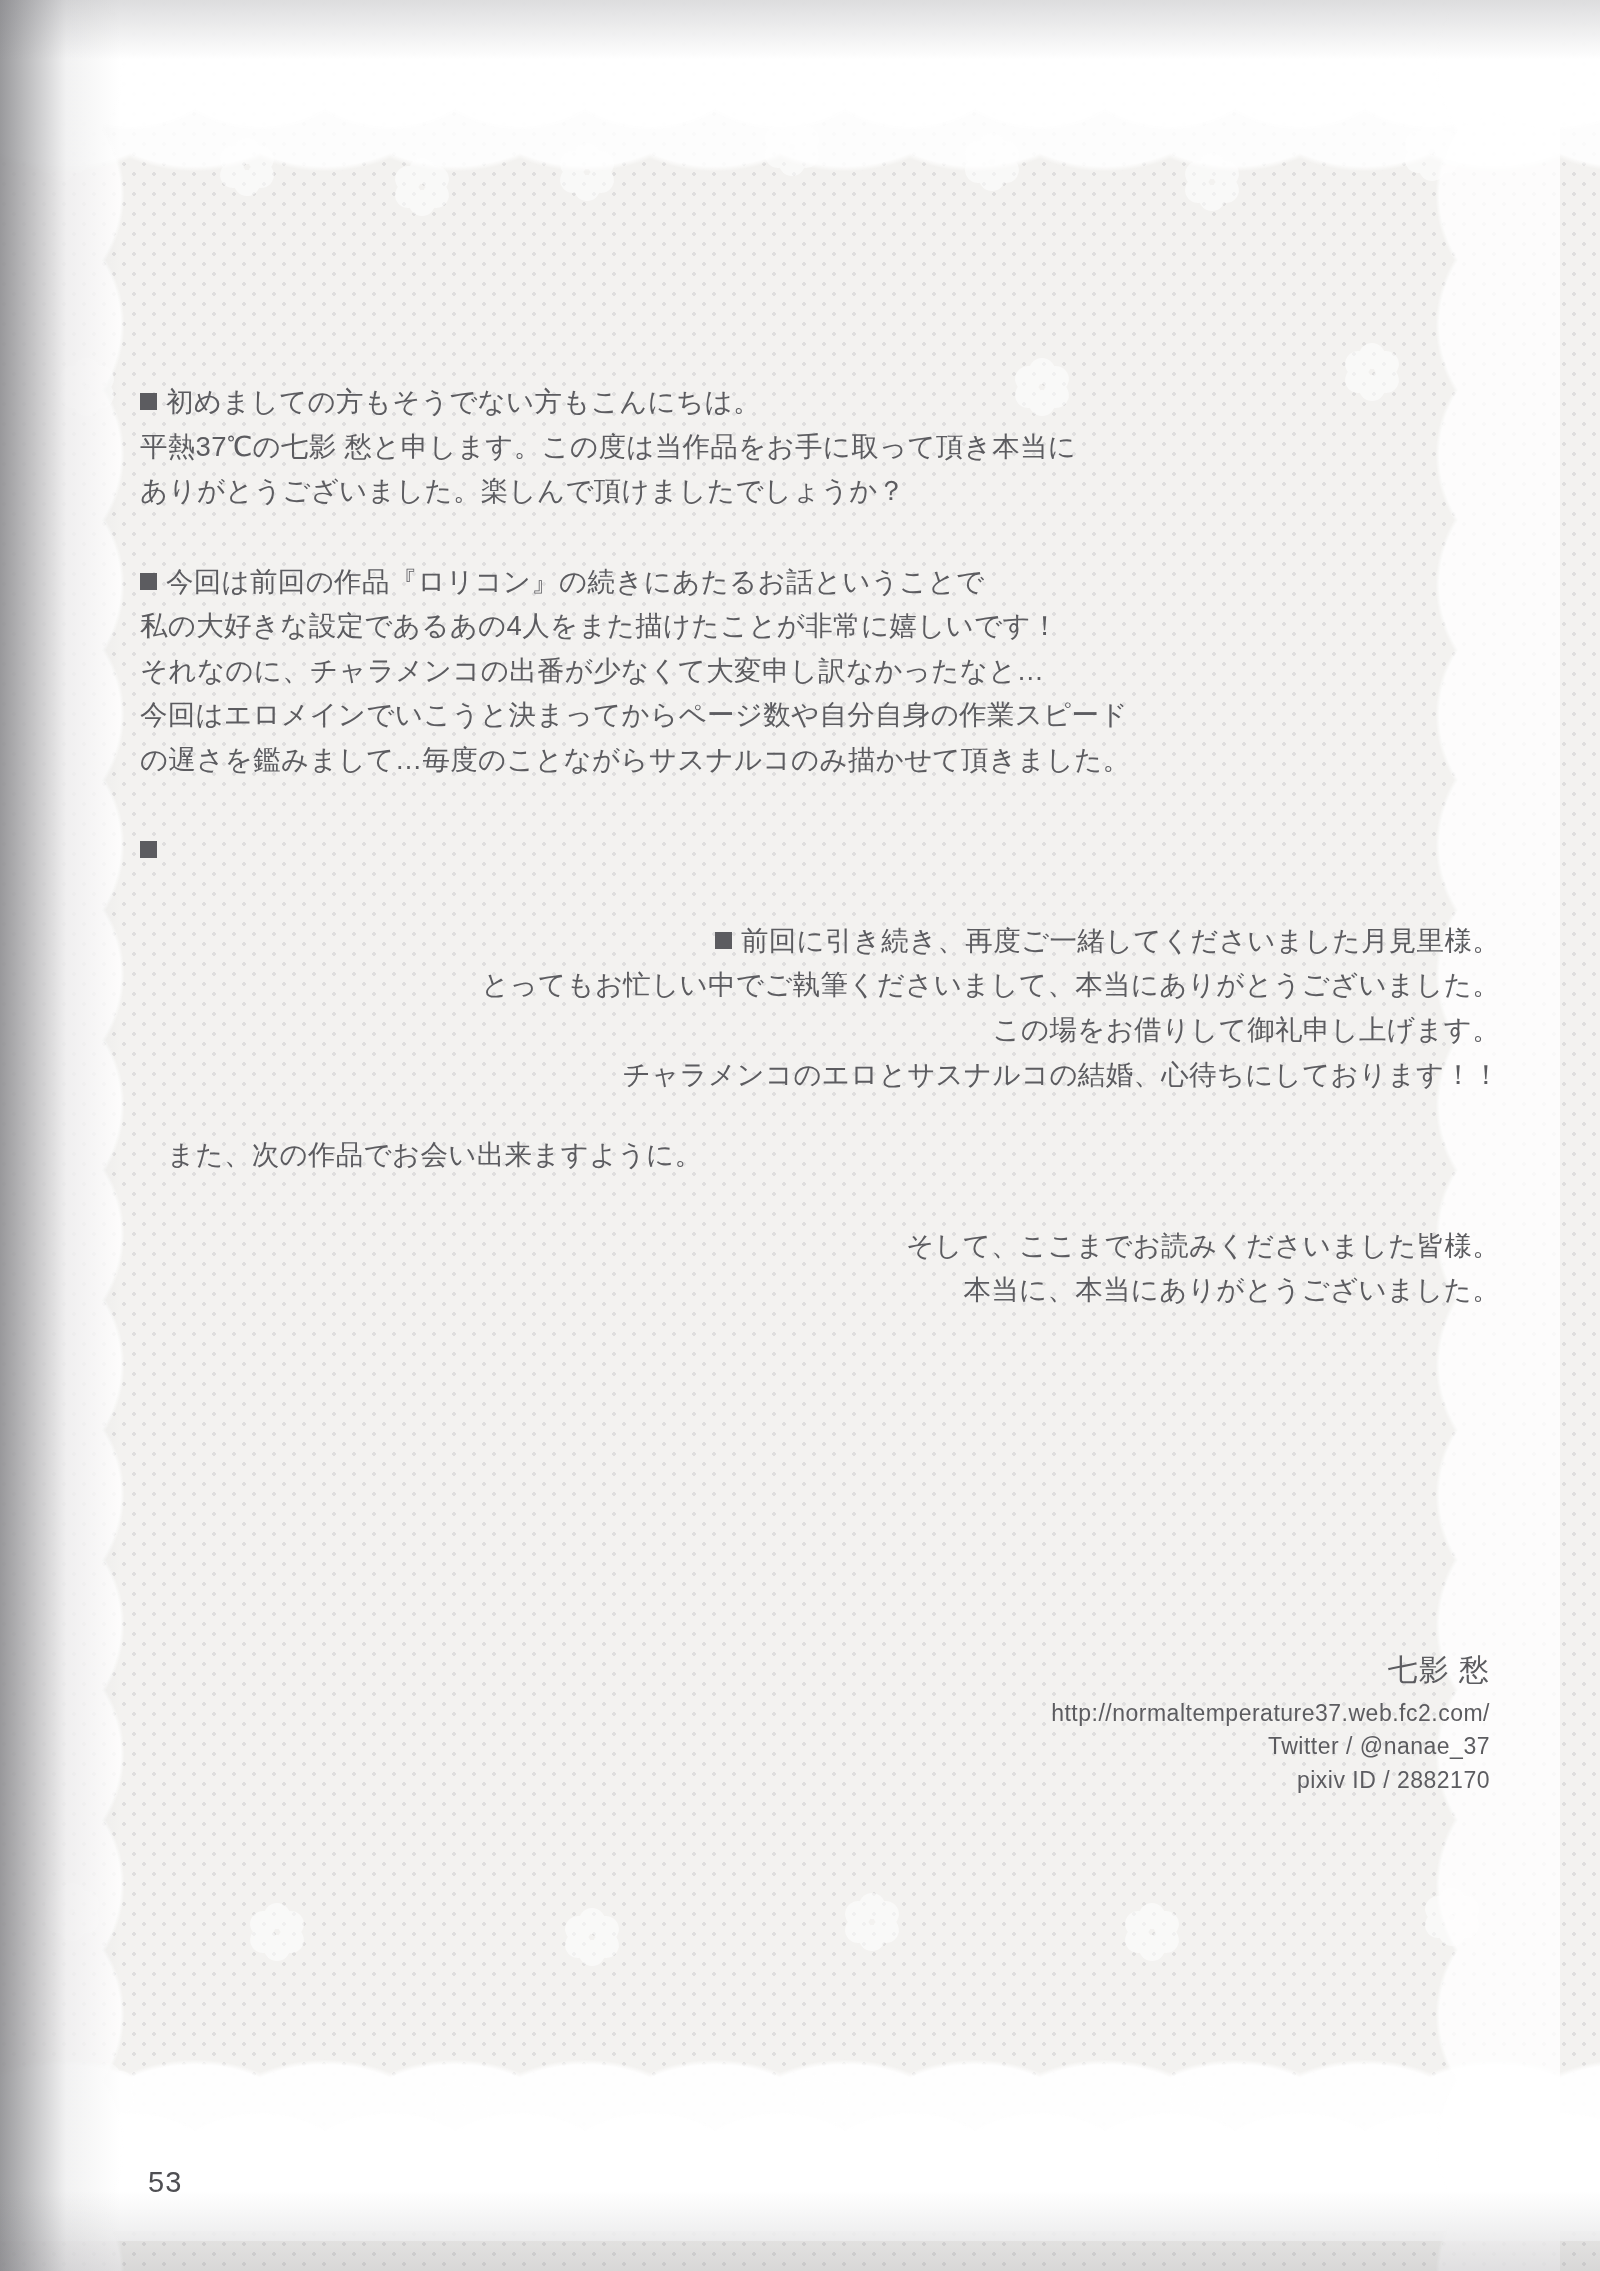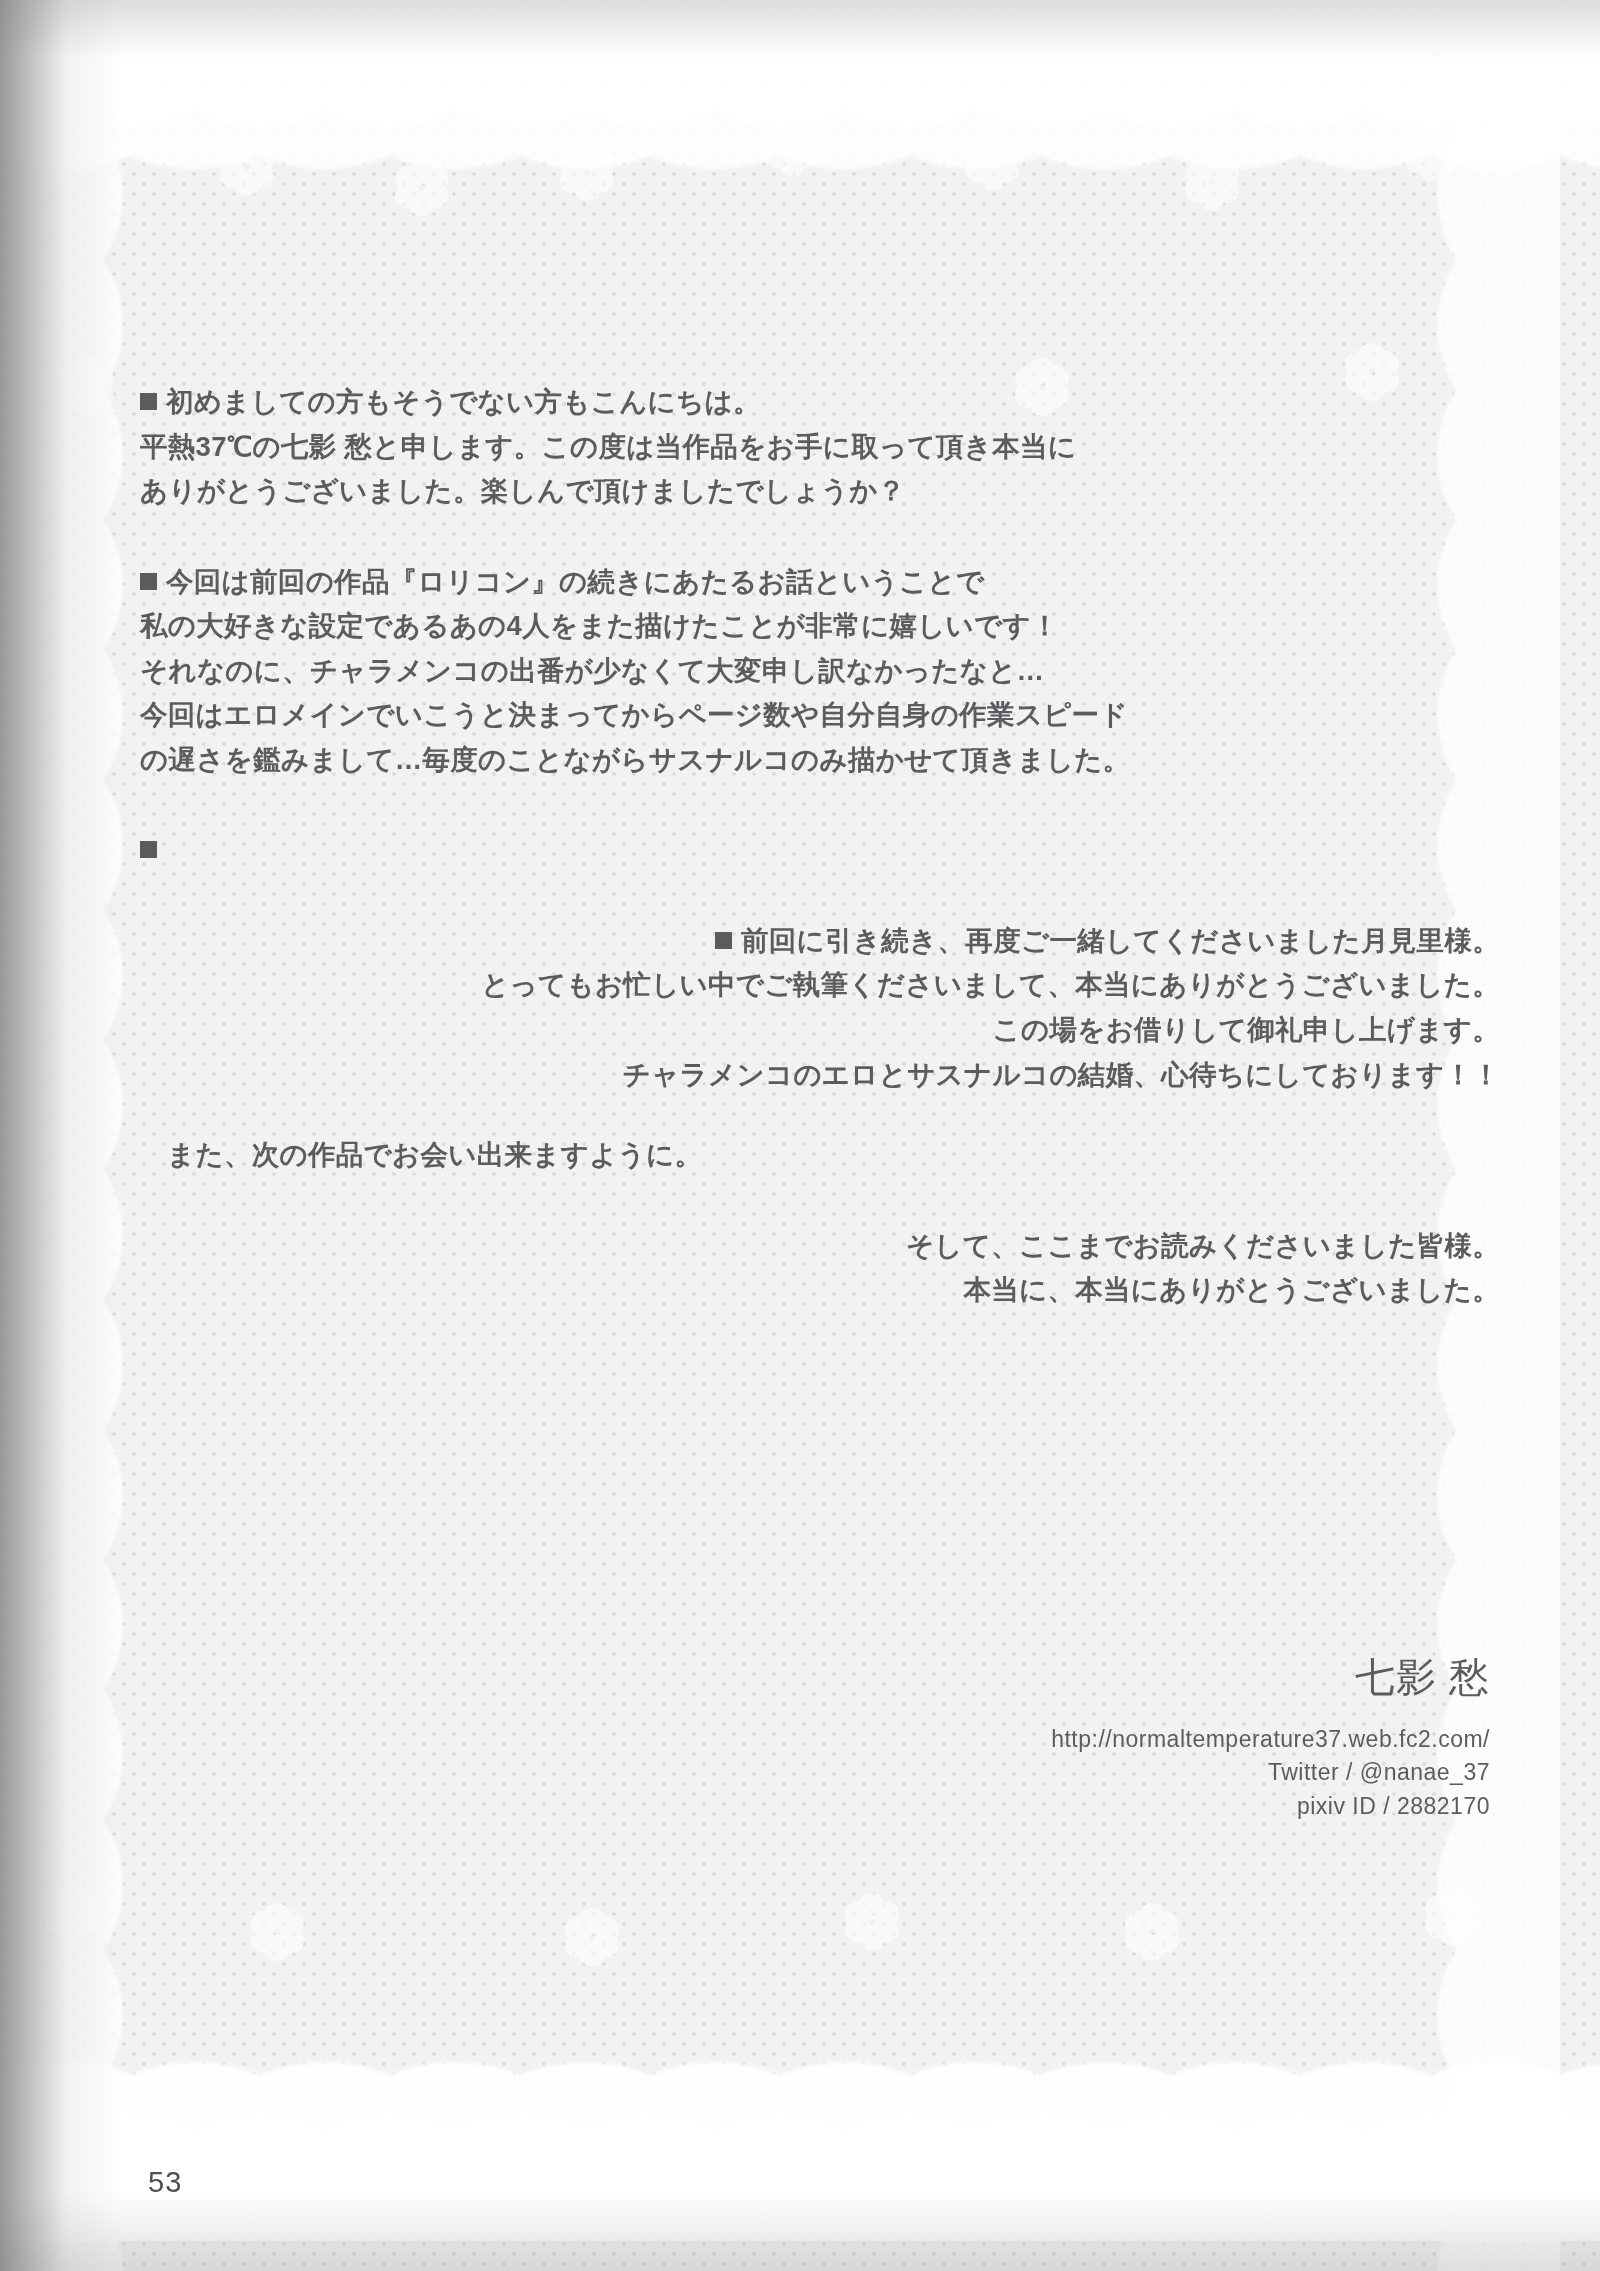--- a/index.html
+++ b/index.html
@@ -118,44 +118,44 @@
     top: 380px;
     width: 1360px;
   }
   .para {
     margin: 0 0 46px 0;
     color: #5c5c60;
     font-size: 27.5px;
     line-height: 1.62;
     letter-spacing: 0.3px;
     white-space: pre-line;
-    font-weight: 700;
+    font-weight: 400;
   }
   .para.tight { margin-bottom: 36px; text-align: right; }
   .para .bullet {
     display: inline-block;
     width: 17px; height: 17px;
     background: #5c5c60;
     margin-right: 9px;
     vertical-align: 1px;
   }
   .indent { display: block; padding-left: 27px; }
 
   .signature {
     position: absolute;
     right: 110px;
     top: 1650px;
     width: 900px;
     text-align: right;
     color: #5c5c60;
   }
   .sig-name {
-    font-size: 40px;
+    font-size: 30px;
     letter-spacing: 1px;
-    margin-bottom: 18px;
+    margin-bottom: 6px;
   }
   .sig-line {
     font-size: 23px;
     letter-spacing: 0.5px;
     line-height: 1.45;
   }
 
   .page-number {
     position: absolute;
     left: 148px;

